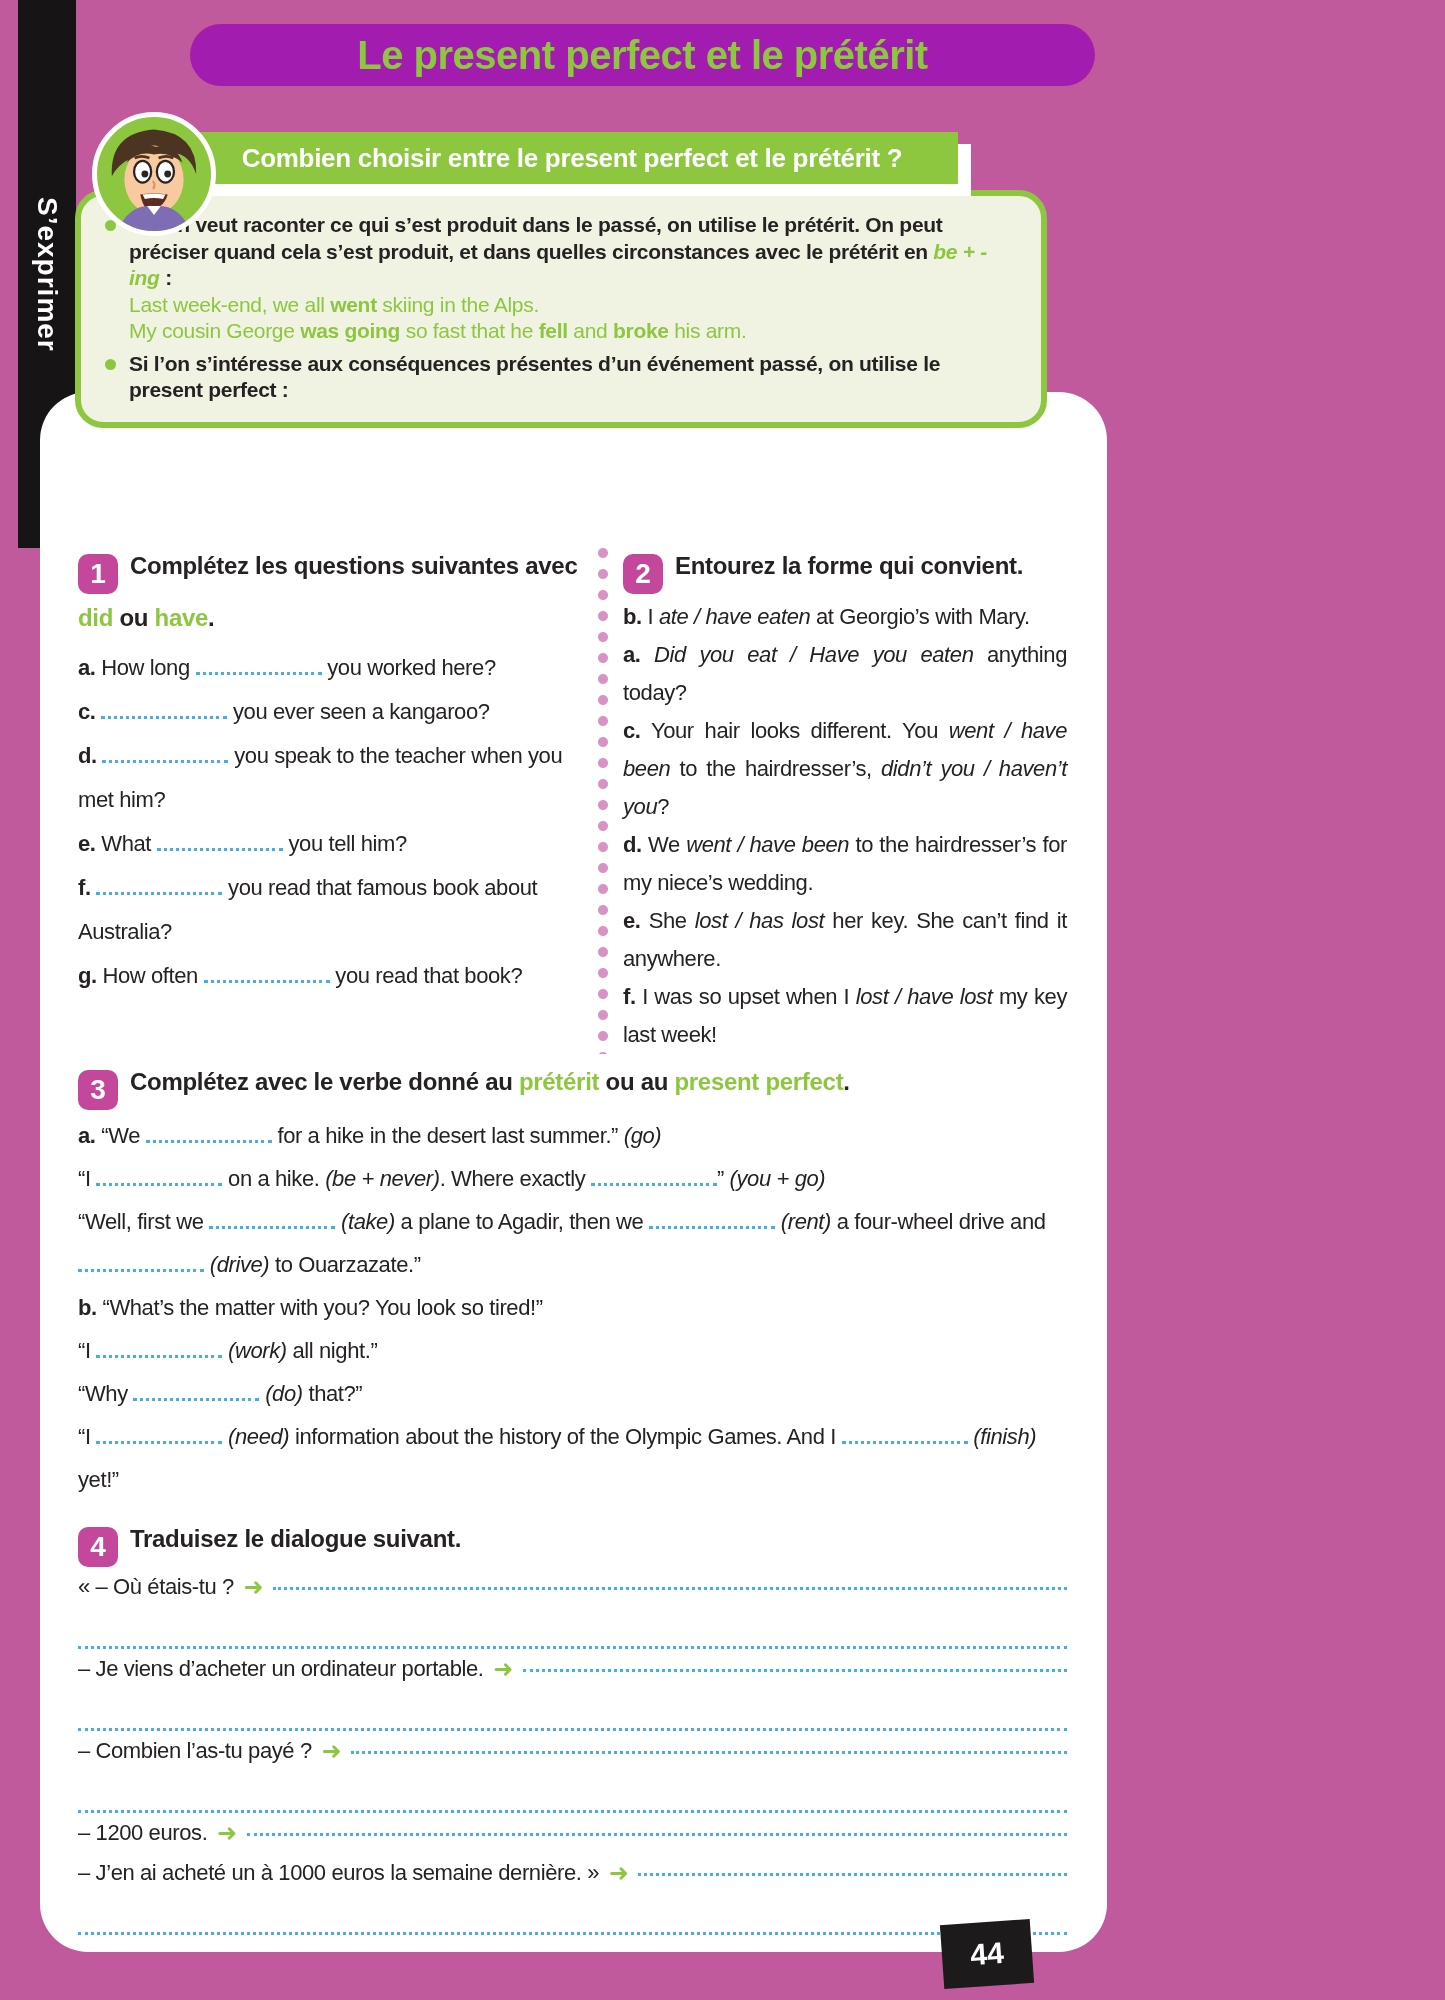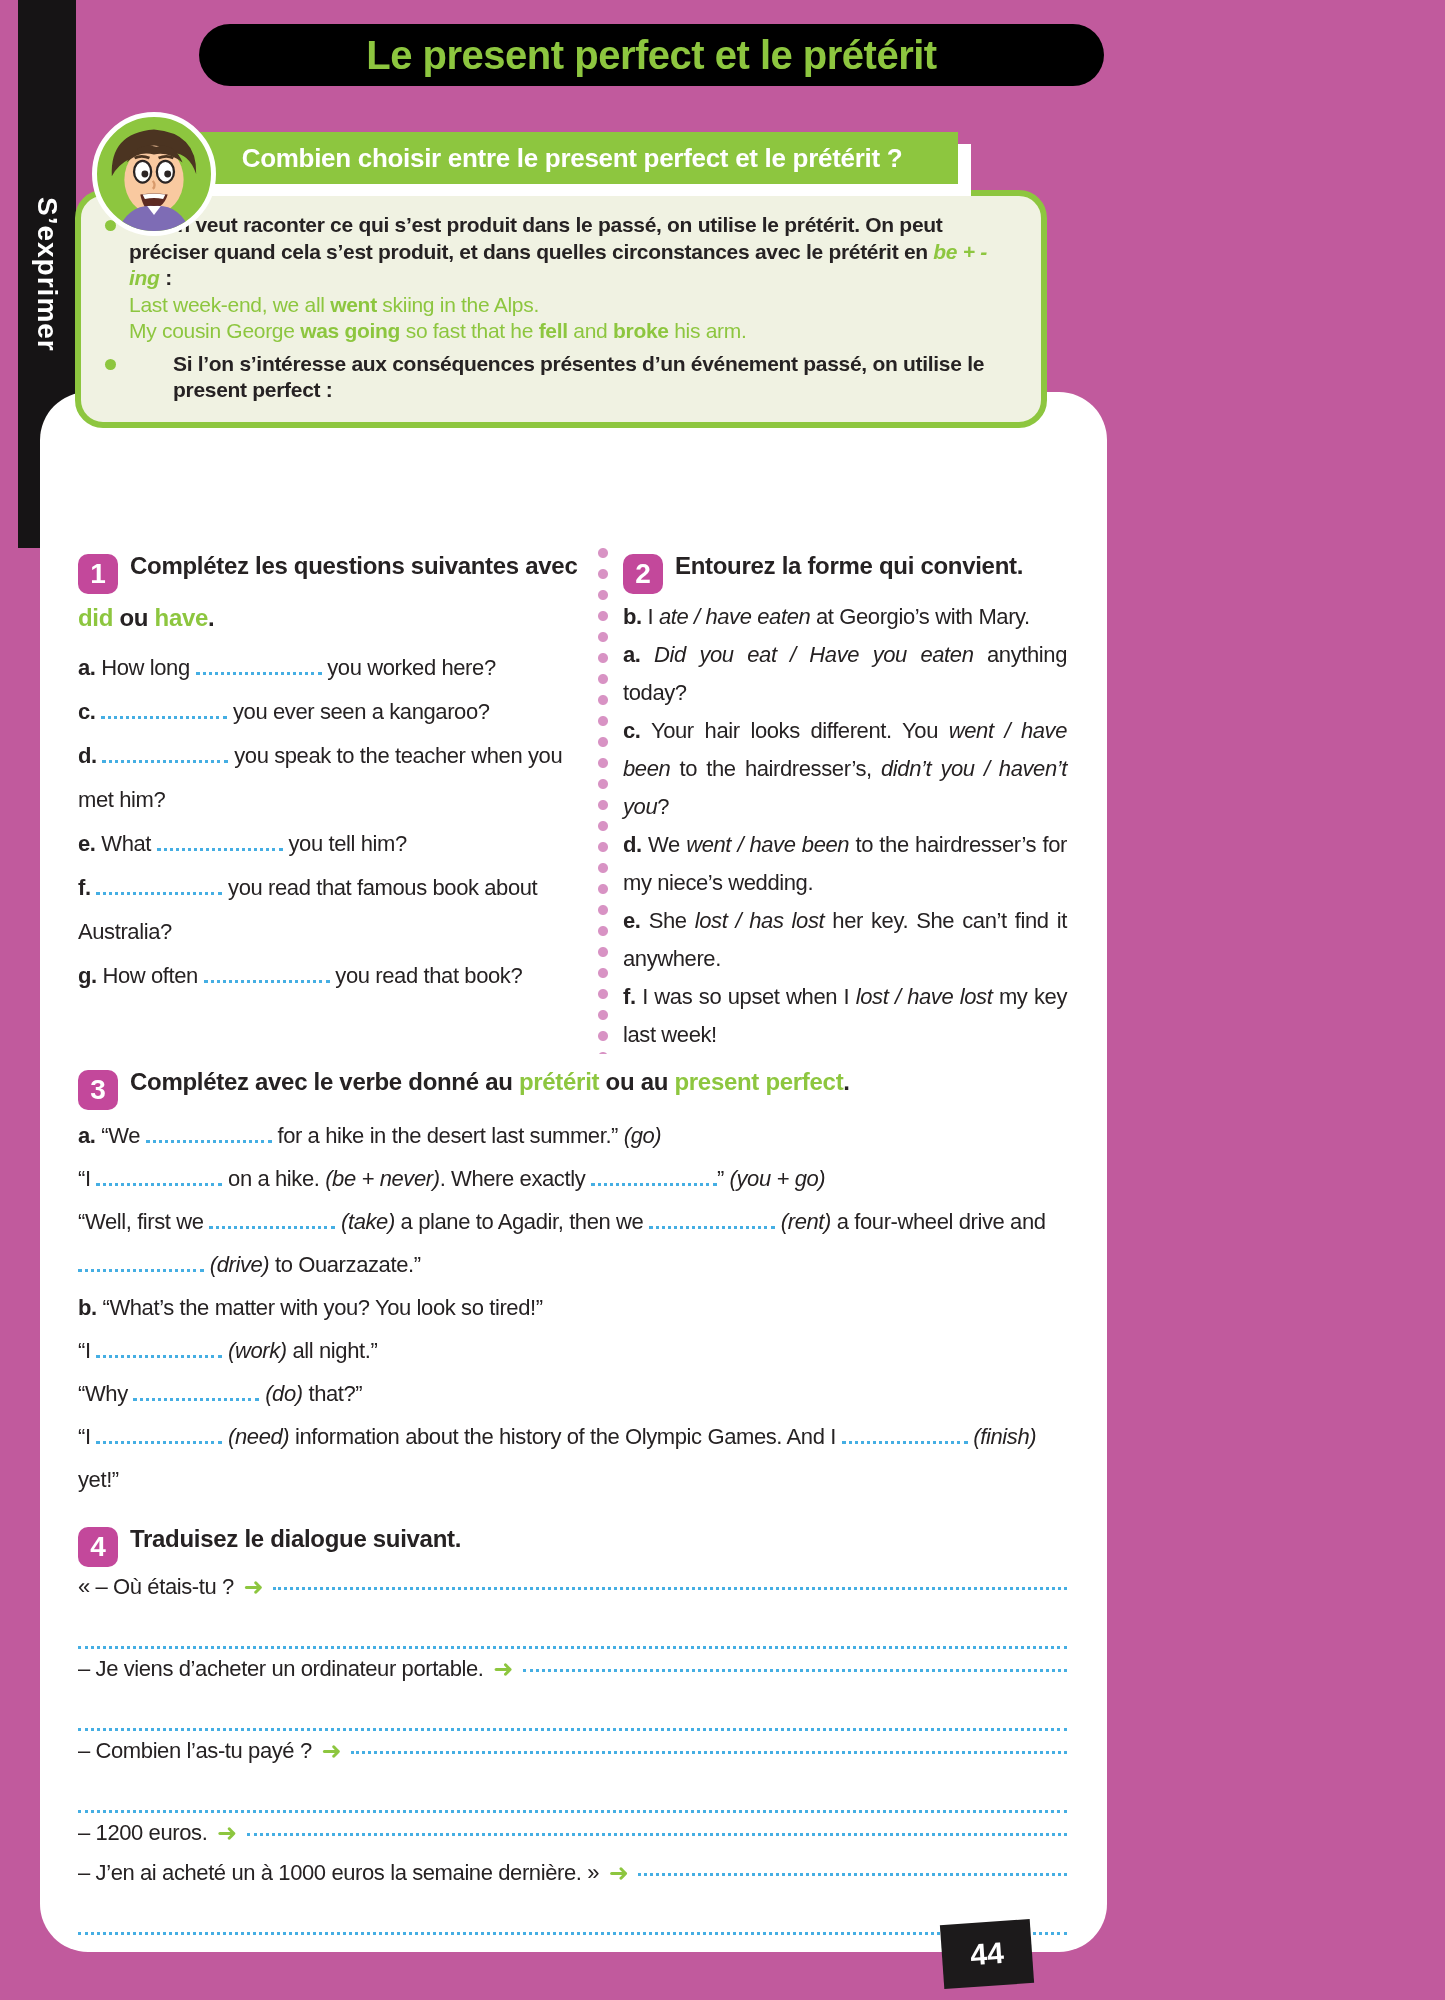--- a/index.html
+++ b/index.html
@@ -10,21 +10,21 @@
   body{margin:0;background:#888;}
   .page{position:relative;width:1445px;height:2000px;background:var(--pink);
         font-family:"Liberation Sans",sans-serif;color:var(--ink);overflow:hidden;}
 
   
   .side-tab{position:absolute;left:18px;top:0;width:58px;height:548px;background:var(--tab);
             display:flex;align-items:center;justify-content:center;}
   .side-tab span{writing-mode:vertical-rl;color:#fff;font-weight:bold;font-size:28px;letter-spacing:1px;}
 
   
-  .title-bar{position:absolute;left:199px;top:24px;width:905px;height:62px;background:#000000;
+  .title-bar{position:absolute;left:190px;top:24px;width:905px;height:62px;background:#a21caf;
              border-radius:32px;display:flex;align-items:center;justify-content:center;z-index:1;}
   .title-bar span{color:var(--green);font-weight:bold;font-size:40px;letter-spacing:-0.5px;}
 
   
   .main-card{position:absolute;left:40px;top:392px;width:1067px;height:1560px;background:#fff;border-radius:48px;}
   .exercises{position:absolute;inset:0;padding:150px 40px 0 38px;}
 
   
   .banner{position:absolute;left:186px;top:132px;width:772px;height:52px;background:var(--green);
           box-shadow:13px 12px 0 #ffffff;display:flex;align-items:center;justify-content:center;z-index:3;}
@@ -32,21 +32,21 @@
   .avatar{position:absolute;left:92px;top:112px;width:124px;height:124px;border-radius:50%;
           background:var(--green);border:5px solid #fff;z-index:4;overflow:hidden;}
   .avatar svg{display:block;width:100%;height:100%;}
 
   
   .lesson{position:absolute;left:75px;top:190px;width:972px;height:238px;background:var(--lesson-bg);
           border:6px solid var(--green);border-radius:28px;padding:16px 26px 0 22px;z-index:2;overflow:hidden;}
   .bullet{display:flex;}
   .bullet .dot{flex:none;width:11px;height:11px;border-radius:50%;background:var(--green);margin:8px 13px 0 2px;}
   .bullet-body{flex:1;font-size:21px;line-height:26.5px;letter-spacing:-0.3px;}
-  .bullet + .bullet{margin-top:6px;gap:44px;}
+  .bullet + .bullet{margin-top:6px;}
 
   
   .r-k,.r-lb,.r-hb{font-weight:bold;}
   .r-i,.r-ki{font-style:italic;}
   .r-g{color:var(--green);}
   .r-gb{color:var(--green);font-weight:bold;}
   .r-gi{color:var(--green);font-style:italic;}
   .r-kg{color:var(--green);font-weight:bold;font-style:italic;}
   .r-hg{color:var(--green);font-weight:bold;}
   .arrow{color:var(--green);font-size:24px;margin:0 10px 0 4px;flex:none;}

